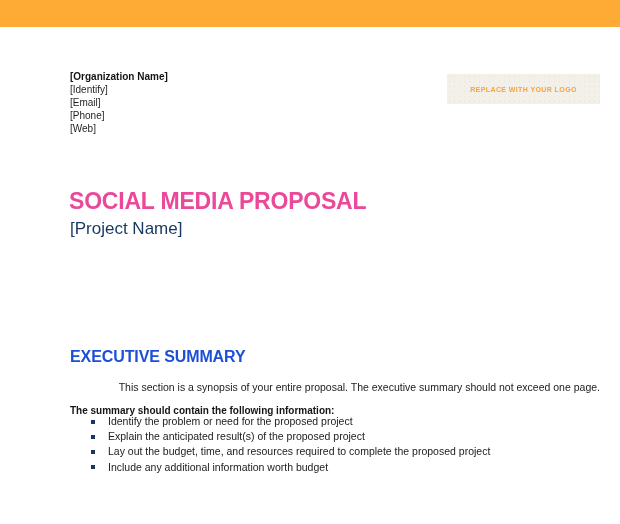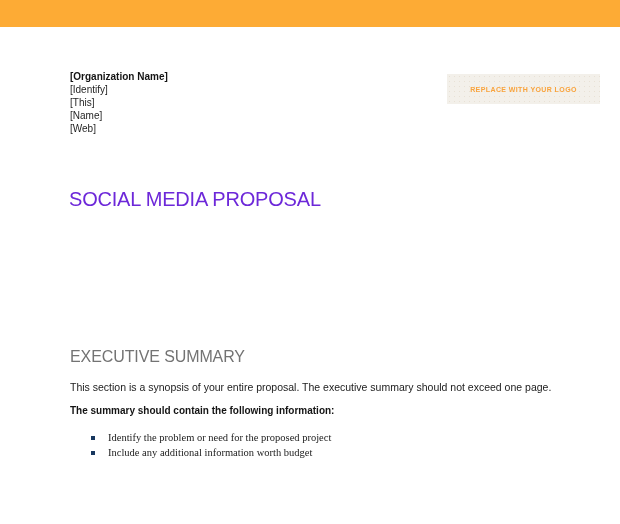--- a/index.html
+++ b/index.html
@@ -47,67 +47,67 @@
     font-family: "Liberation Sans", sans-serif;
     font-size: 7px;
     font-weight: bold;
     letter-spacing: 0.4px;
     color: #F9A33C;
     text-transform: uppercase;
   }
   .doc-title {
     position: absolute;
     left: 69px; top: 188px;
-    font-size: 20px;
-    font-weight: normal;
+    font-size: 23px;
+    font-weight: bold;
     letter-spacing: -0.2px;
-    color: #6d28d9;
+    color: #ec4899;
     white-space: nowrap;
   }
   .doc-subtitle {
     position: absolute;
     left: 70px; top: 219px;
     font-size: 17px;
     font-weight: normal;
     color: #17375E;
     white-space: nowrap;
   }
   .section-heading {
     position: absolute;
     left: 70px; top: 348px;
     font-size: 16px;
-    font-weight: normal;
+    font-weight: bold;
     letter-spacing: -0.1px;
-    color: #737373;
+    color: #1d4ed8;
     white-space: nowrap;
   }
   .section-intro {
     position: absolute;
     left: 70px; top: 380px;
     width: 530px;
     font-size: 10.5px;
     line-height: 15px;
     color: #212121;
+    text-align: right;
   }
   .section-subheading {
     position: absolute;
     left: 70px; top: 405px;
     width: 530px;
     font-size: 10px;
     font-weight: bold;
     color: #141414;
   }
   .bullet-list {
     position: absolute;
-    left: 70px; top: 430px;
+    left: 70px; top: 414px;
     width: 530px;
     margin: 0;
     padding: 0;
     list-style: none;
-    font-family: Liberation Serif, serif;
   }
   .bullet-list li {
     position: relative;
     padding-left: 38px;
     font-size: 10.5px;
     line-height: 15.2px;
     color: #212121;
   }
   .bullet-square {
     position: absolute;
@@ -119,44 +119,50 @@
 </head>
 <body>
 
 <div class="page">
 
   <div class="top-bar"></div>
 
   <div class="org-block">
     <div class="org-name">[Organization Name]</div>
     <div>[Identify]</div>
-    <div>[This]</div>
-    <div>[Name]</div>
+    <div>[Email]</div>
+    <div>[Phone]</div>
     <div>[Web]</div>
   </div>
 
   <button class="logo-placeholder">
     <span>REPLACE WITH YOUR LOGO</span>
   </button>
 
   <div class="doc-title">SOCIAL MEDIA PROPOSAL</div>
+  <div class="doc-subtitle">[Project Name]</div>
 
   <div class="section-heading">EXECUTIVE SUMMARY</div>
 
   <div class="section-intro">This section is a synopsis of your entire proposal. The executive summary should not exceed one page.</div>
 
   <div class="section-subheading">The summary should contain the following information:</div>
 
   <ul class="bullet-list">
     <li>
       <span class="bullet-square"></span>
       <span>Identify the problem or need for the proposed project</span>
     </li>
     <li>
       <span class="bullet-square"></span>
+      <span>Explain the anticipated result(s) of the proposed project</span>
+    </li>
+    <li>
+      <span class="bullet-square"></span>
+      <span>Lay out the budget, time, and resources required to complete the proposed project</span>
     </li>
     <li>
       <span class="bullet-square"></span>
       <span>Include any additional information worth budget</span>
     </li>
   </ul>
 
 </div>
 
 </body></html>

